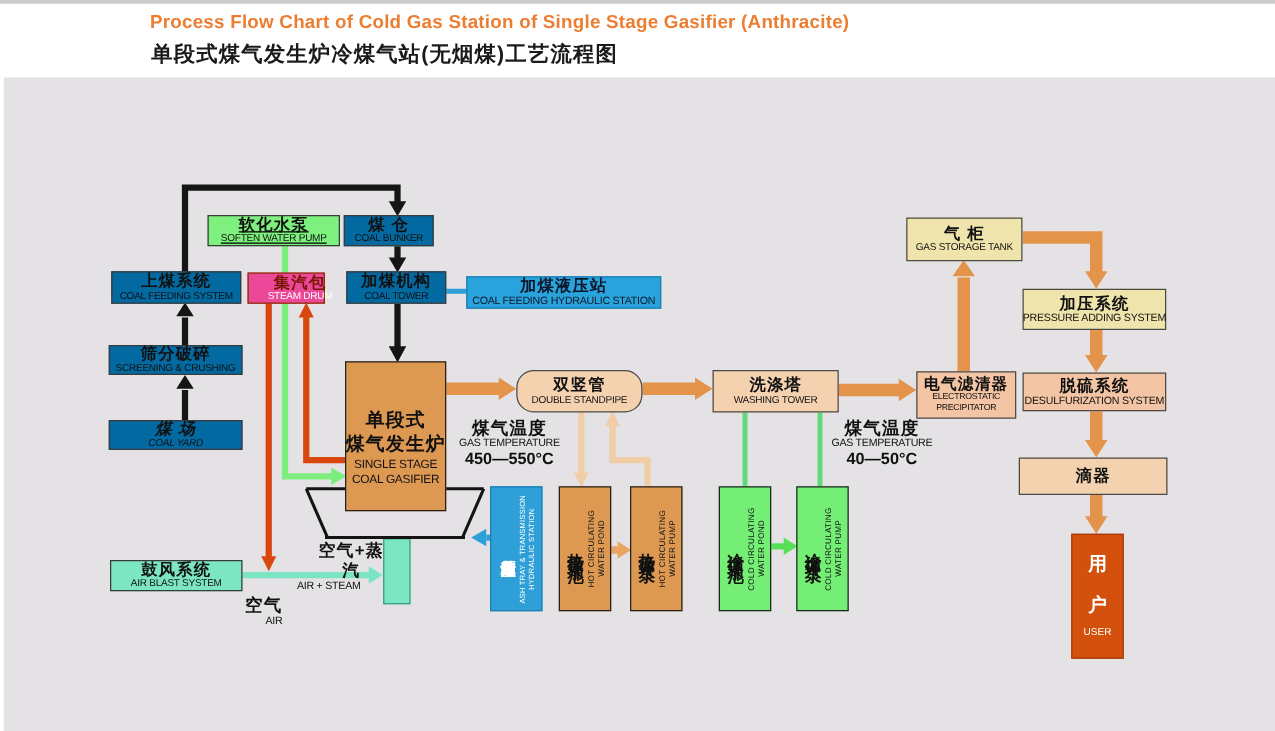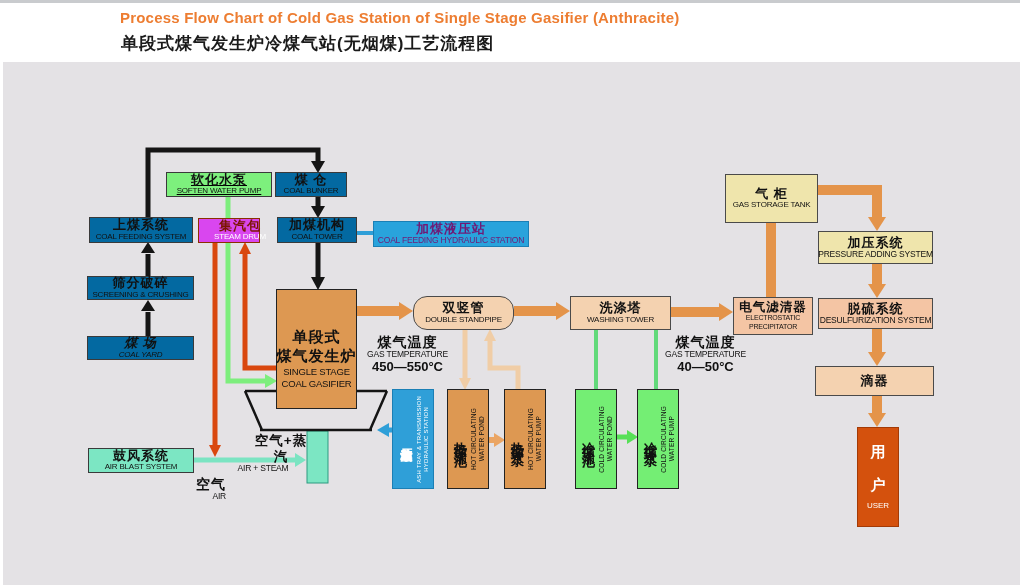--- a/index.html
+++ b/index.html
@@ -14,22 +14,22 @@
        align-items:center;justify-content:center;text-align:center;z-index:2;line-height:1.1;}
   .zh{font-weight:bold;font-size:13px;color:#111;white-space:nowrap;letter-spacing:1px;}
   .en{font-size:8px;color:#111;white-space:nowrap;letter-spacing:-0.2px;}
   .gray{background:#0369a1;}
   .peach{background:#f4d2b0;border-color:#4a4a4a;}
   .salmon{background:#f4c5a4;border-color:#4a4a4a;}
   .yellow{background:#efe5ac;border-color:#4a4a4a;}
   .greenbox{background:#7df07d;}
   .tealbox{background:#7ce6c3;}
   .bluebox{background:#29a3dc;border-color:#1b7fb5;}
-  .bluebox .zh,.bluebox .en{color:#701a75;}
-  .drum{background:#d946ef;border-color:#8a3000;padding-left:22px;}
+  .bluebox .zh,.bluebox .en{color:#0f172a;}
+  .drum{background:#ec4899;border-color:#8a3000;padding-left:22px;}
   .drum .zh{color:#7a1500;}
   .drum .en{color:#ffffff;}
   .gasifier{background:#dd9852;border-color:#222;}
   .gasifier .zh{font-size:15px;line-height:1.25;}
   .gasifier .en{font-size:9.5px;line-height:1.25;}
   .vbox{position:absolute;box-sizing:border-box;border:1.5px solid #222;display:flex;flex-direction:row;
         align-items:center;justify-content:center;gap:1px;z-index:2;}
   .vzh{writing-mode:vertical-rl;text-orientation:upright;font-weight:bold;font-size:13px;color:#111;letter-spacing:3px;}
   .vzh.tight{letter-spacing:0px;}
   .ven{writing-mode:vertical-rl;transform:rotate(180deg);font-size:6.5px;color:#111;letter-spacing:0.2px;white-space:nowrap;}
@@ -214,21 +214,21 @@
   </div>
   <div class="box peach" style="left:570px;top:296px;width:101px;height:34px;">
     <span class="zh">洗涤塔</span>
     <span class="en">WASHING TOWER</span>
   </div>
   <div class="box salmon" style="left:733px;top:297px;width:80px;height:38px;">
     <span class="zh fs12">电气滤清器</span>
     <span class="en fs7">ELECTROSTATIC</span>
     <span class="en fs7">PRECIPITATOR</span>
   </div>
-  <div class="box yellow" style="left:725px;top:174px;width:93px;height:49px;">
+  <div class="box yellow" style="left:725px;top:174px;width:93px;height:35px;">
     <span class="zh">气 柜</span>
     <span class="en">GAS STORAGE TANK</span>
   </div>
   <div class="box yellow" style="left:818px;top:231px;width:115px;height:33px;">
     <span class="zh">加压系统</span>
     <span class="en fs85">PRESSURE ADDING SYSTEM</span>
   </div>
   <div class="box salmon" style="left:818px;top:298px;width:115px;height:31px;">
     <span class="zh">脱硫系统</span>
     <span class="en fs85">DESULFURIZATION SYSTEM</span>

